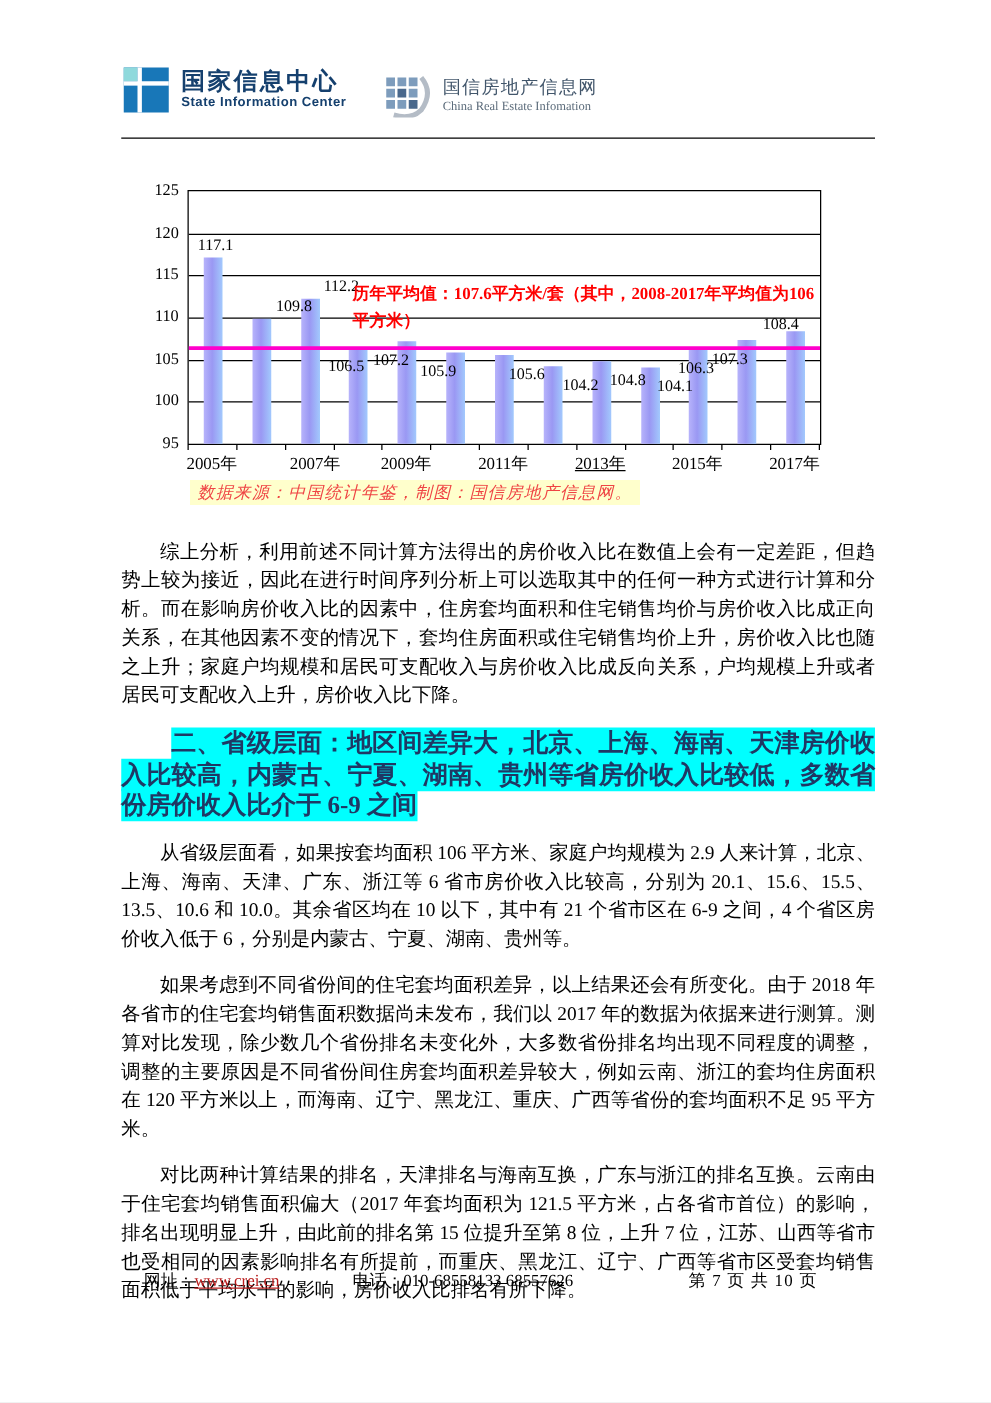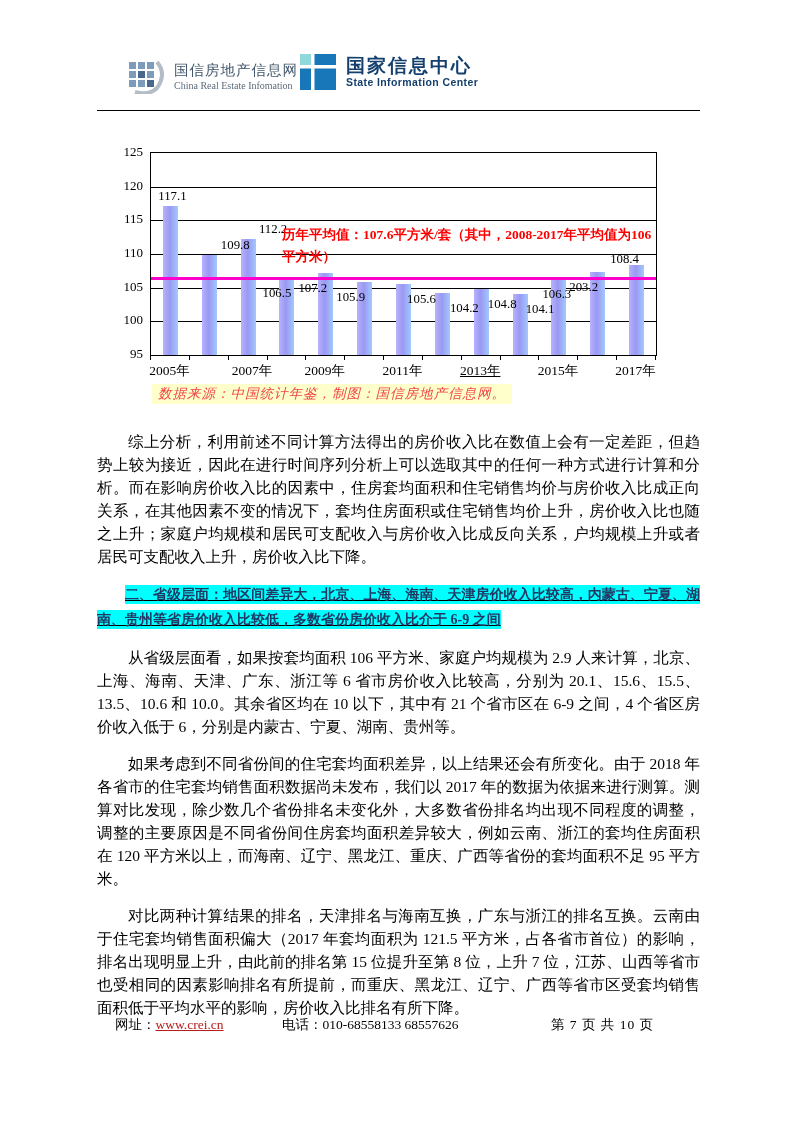--- a/index.html
+++ b/index.html
@@ -31,67 +31,67 @@
   .chart-annotation{position:absolute;left:131px;top:71px;width:370px;z-index:5;
     font-weight:bold;font-size:13.5px;line-height:1.6;color:var(--red,#f00);}
   .ytick-label{position:absolute;left:0;width:46px;text-align:right;font-size:13px;}
   .xtick{position:absolute;width:1px;height:4px;background:#000;}
   .xtick-label{position:absolute;width:62px;text-align:center;font-size:13.5px;}
   .source-note{display:inline-block;margin:6px 0 0 55px;padding:1px 6px;
     background:var(--note-bg,#ffffcc);color:#ef4444;font-style:italic;font-size:13.5px;letter-spacing:1px;}
   
   .para{margin:0;margin-top:26px;font-size:15.5px;line-height:23px;text-align:justify;text-indent:2em;}
   .para.tight{margin-top:14px;}
-  .section-heading{margin:0;margin-top:15px;font-size:14px;line-height:24.5px;text-align:justify;text-indent:2em;font-weight:bold;text-decoration:underline;}
+  .section-heading{margin:0;margin-top:15px;font-size:20px;line-height:24.5px;text-align:justify;text-indent:2em;font-weight:bold;}
   .section-heading mark{background:var(--hl-cyan,#00ffff);color:#1f3864;padding:2px 0;}
   
   .footer{position:absolute;left:97px;right:93px;top:1016px;height:20px;font-size:13.5px;}
   .footer .site{position:absolute;left:18px;top:0;}
   .footer .site a{color:#b91c1c;text-decoration:underline;}
   .footer .phone{position:absolute;left:185px;top:0;}
   .footer .pageno{position:absolute;right:46px;top:0;letter-spacing:1px;}
 </style>
 </head>
 <body>
 
 <div class="page" style="--title-blue: #1d2fc4; --red: #ff0000; --hl-cyan: #00ffff; --note-bg: #ffffcc;">
 
   <div class="header">
+    <div class="logo">
+      <svg width="40" height="40" viewBox="0 0 40 40">
+        <rect x="2" y="2" width="36" height="36" fill="#1877b8"></rect>
+        <rect x="2" y="2" width="11" height="11" fill="#8fd9dc"></rect>
+        <rect x="13" y="2" width="3.5" height="36" fill="#ffffff"></rect>
+        <rect x="2" y="13" width="36" height="3.5" fill="#ffffff"></rect>
+      </svg>
+      <div class="logo1-text">
+        <div class="logo1-title">国家信息中心</div>
+        <div class="logo1-sub">State Information Center</div>
+      </div>
+    </div>
     <div class="logo logo2">
       <svg width="40" height="36" viewBox="0 0 40 36">
         <path d="M30 4 Q40 16 30 30 Q22 38 8 34" fill="none" stroke="#b4bcc6" stroke-width="4"></path>
         <g fill="#7d9cbc">
           <rect x="2" y="4" width="7" height="7"></rect>
             <rect x="11" y="4" width="7" height="7"></rect>
             <rect x="20" y="4" width="7" height="7"></rect>
           <rect x="2" y="13" width="7" height="7"></rect>
             <rect x="20" y="13" width="7" height="7"></rect>
           <rect x="2" y="22" width="7" height="7"></rect>
             <rect x="11" y="22" width="7" height="7"></rect>
         </g>
         <g fill="#49688c">
           <rect x="11" y="13" width="7" height="7"></rect>
             <rect x="20" y="22" width="7" height="7"></rect>
         </g>
       </svg>
       <div class="logo2-text">
         <div class="logo2-title">国信房地产信息网</div>
         <div class="logo2-sub">China Real Estate Infomation</div>
-      </div>
-    </div>
-    <div class="logo">
-      <svg width="40" height="40" viewBox="0 0 40 40">
-        <rect x="2" y="2" width="36" height="36" fill="#1877b8"></rect>
-        <rect x="2" y="2" width="11" height="11" fill="#8fd9dc"></rect>
-        <rect x="13" y="2" width="3.5" height="36" fill="#ffffff"></rect>
-        <rect x="2" y="13" width="36" height="3.5" fill="#ffffff"></rect>
-      </svg>
-      <div class="logo1-text">
-        <div class="logo1-title">国家信息中心</div>
-        <div class="logo1-sub">State Information Center</div>
       </div>
     </div>
   </div>
   <div class="header-rule"></div>
 
   <div class="content">
 
     <div class="chart">
       <div class="plot" id="plot">
         <div class="chart-annotation">历年平均值：107.6平方米/套（其中，2008-2017年平均值为106平方米）</div>
@@ -117,21 +117,21 @@
           <div class="bar-label" style="left: 62.2692px; top: 85.3467px;">109.8</div>
           <div class="bar-label" style="left: 100.115px; top: 69.1867px;">112.2</div>
           <div class="bar-label" style="left: 103.962px; top: 132.567px;">106.5</div>
           <div class="bar-label" style="left: 139.808px; top: 127.853px;">107.2</div>
           <div class="bar-label" style="left: 177.654px; top: 136.607px;">105.9</div>
           <div class="bar-label" style="left: 248.5px; top: 138.627px;">105.6</div>
           <div class="bar-label" style="left: 291.346px; top: 148.053px;">104.2</div>
           <div class="bar-label" style="left: 329.192px; top: 144.013px;">104.8</div>
           <div class="bar-label" style="left: 367.038px; top: 148.727px;">104.1</div>
           <div class="bar-label" style="left: 383.885px; top: 133.913px;">106.3</div>
-          <div class="bar-label" style="left: 410.731px; top: 127.18px;">203.2</div>
+          <div class="bar-label" style="left: 410.731px; top: 127.18px;">107.3</div>
           <div class="bar-label" style="left: 451.577px; top: 98.7733px;">108.4</div>
           <div class="ref-line" style="top: 123.567px; background: rgb(255, 0, 204);"></div>
         </div>
       <div id="axes">
           <div class="ytick-label" style="top: 220px;">95</div>
           <div class="ytick-label" style="top: 186.333px;">100</div>
           <div class="ytick-label" style="top: 152.667px;">105</div>
           <div class="ytick-label" style="top: 119px;">110</div>
           <div class="ytick-label" style="top: 85.3333px;">115</div>
           <div class="ytick-label" style="top: 51.6667px;">120</div>

